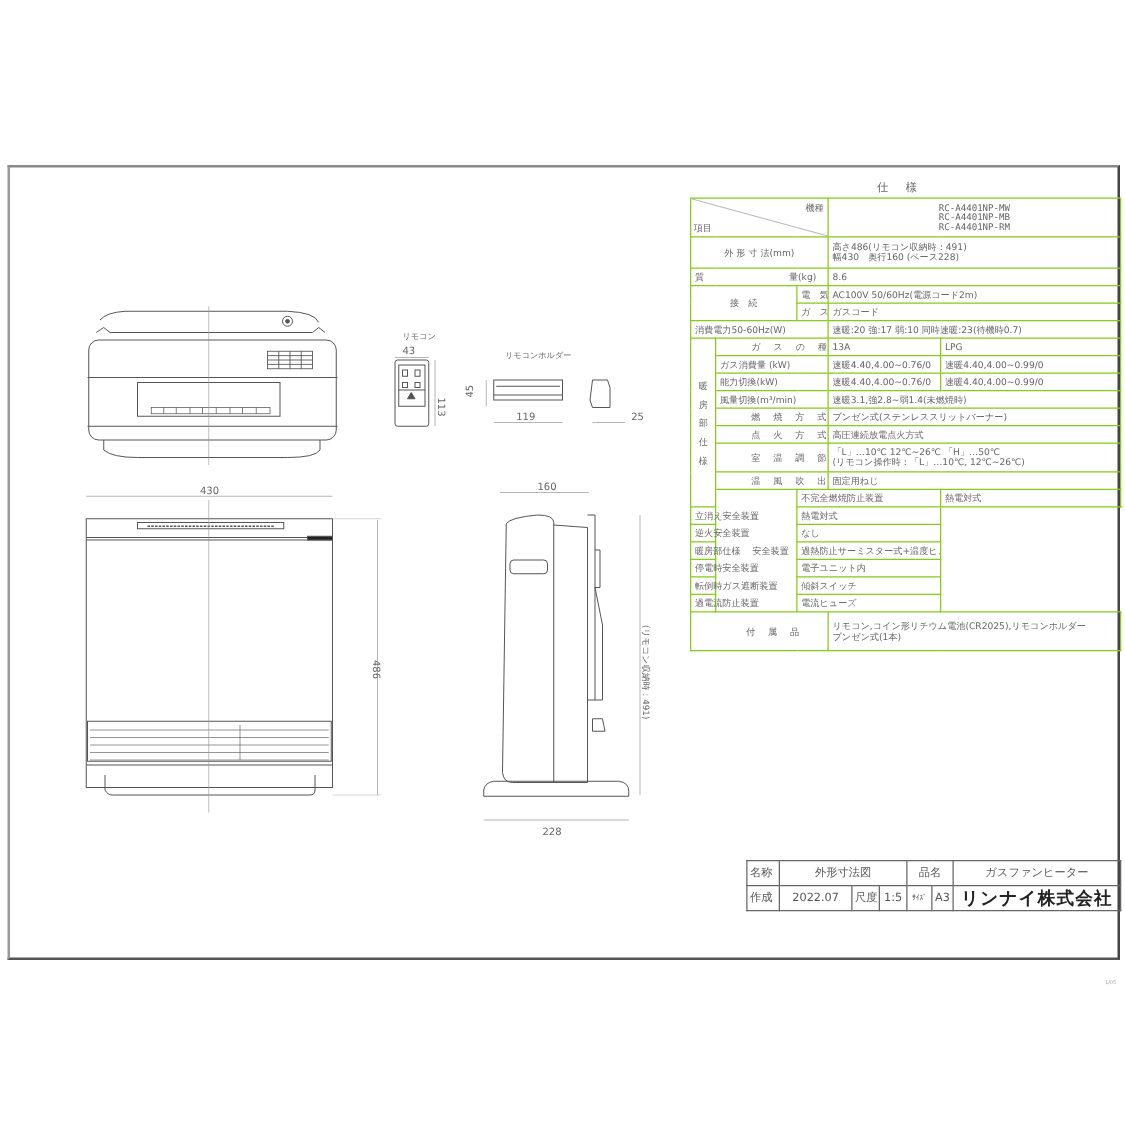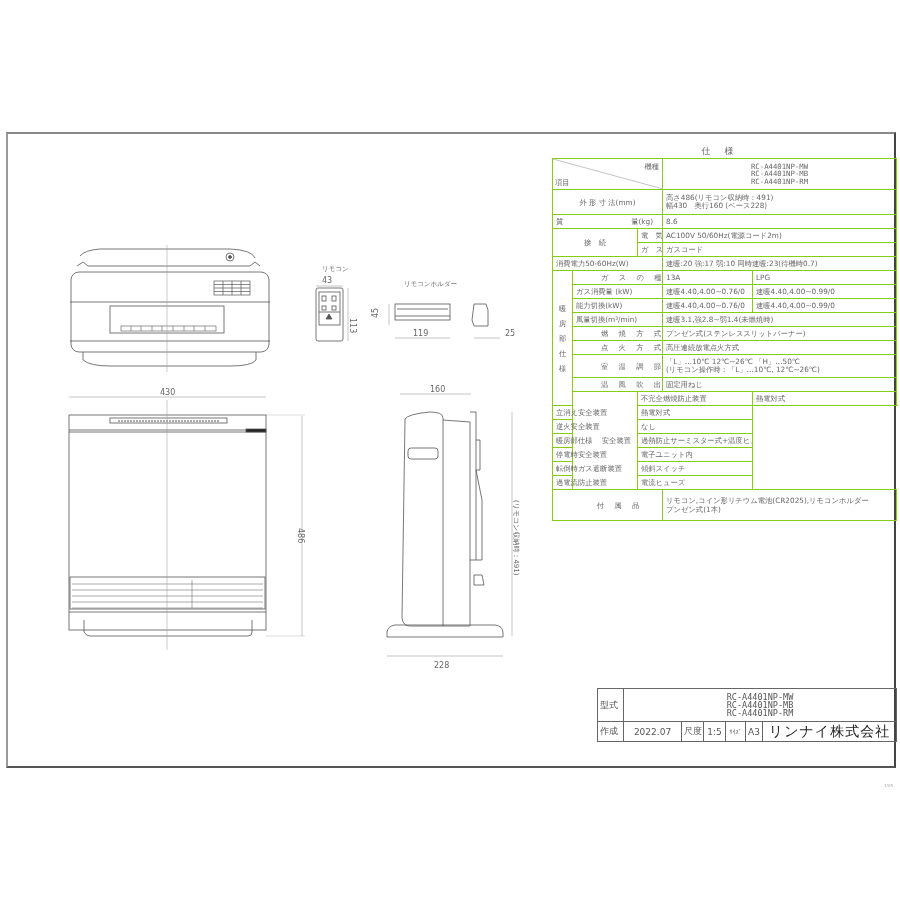--- a/index.html
+++ b/index.html
@@ -20,21 +20,21 @@
   .spec .center { text-align:center; }
   .diag { position:relative; height:30px; }
   .diag svg { position:absolute; left:0; top:0; }
   .diag .tr { position:absolute; right:3px; top:3px; }
   .diag .bl { position:absolute; left:2px; bottom:2px; }
   
   .tblock { position:absolute; left:597px; top:688px; width:299px; border-collapse:collapse; font-size:9px; color:#555; table-layout:fixed; }
   .tblock td { border:1px solid #666; padding:0 2px; height:19px; white-space:nowrap; overflow:hidden; vertical-align:middle; }
   .tblock .center { text-align:center; }
   .tblock .mono { font-family:"DejaVu Sans Mono", monospace; font-size:8.5px; line-height:8px; }
-  .tblock .brand { font-size:14px; font-weight:normal; color:#222; text-align:center; letter-spacing:1px; }
+  .tblock .brand { font-size:14px; font-weight:bold; color:#222; text-align:center; letter-spacing:1px; }
   .tiny { position:absolute; left:884px; top:783px; font-size:4px; color:#aaa; }
 </style>
 </head>
 <body>
 
 <div class="frame"></div>
 
 <svg class="drawing" width="900" height="900" viewBox="0 0 900 900">
   <g stroke="#555" stroke-width="0.8" fill="none">
 
@@ -286,27 +286,25 @@
   <colgroup>
     <col style="width:26px">
       <col style="width:58px">
       <col style="width:22px">
       <col style="width:22px">
       <col style="width:20px">
       <col style="width:17px">
       <col style="width:134px">
   </colgroup>
   <tbody>
-  <tr>
-    <td style="height:32px;">型式</td>
-    <td colspan="6" class="center mono">
-      <div>RC-A4401NP-MW</div>
-      <div>RC-A4401NP-MB</div>
-      <div>RC-A4401NP-RM</div>
-    </td>
+      <tr>
+    <td>名称</td>
+    <td colspan="3" class="center">外形寸法図</td>
+    <td colspan="2" class="center">品名</td>
+    <td class="center">ガスファンヒーター</td>
   </tr>
   <tr>
     <td>作成</td>
     <td class="center">2022.07</td>
     <td class="center">尺度</td>
     <td class="center">1:5</td>
     <td class="center" style="font-size:6px;">ｻｲｽﾞ</td>
     <td class="center">A3</td>
     <td class="brand">リンナイ株式会社</td>
   </tr>

